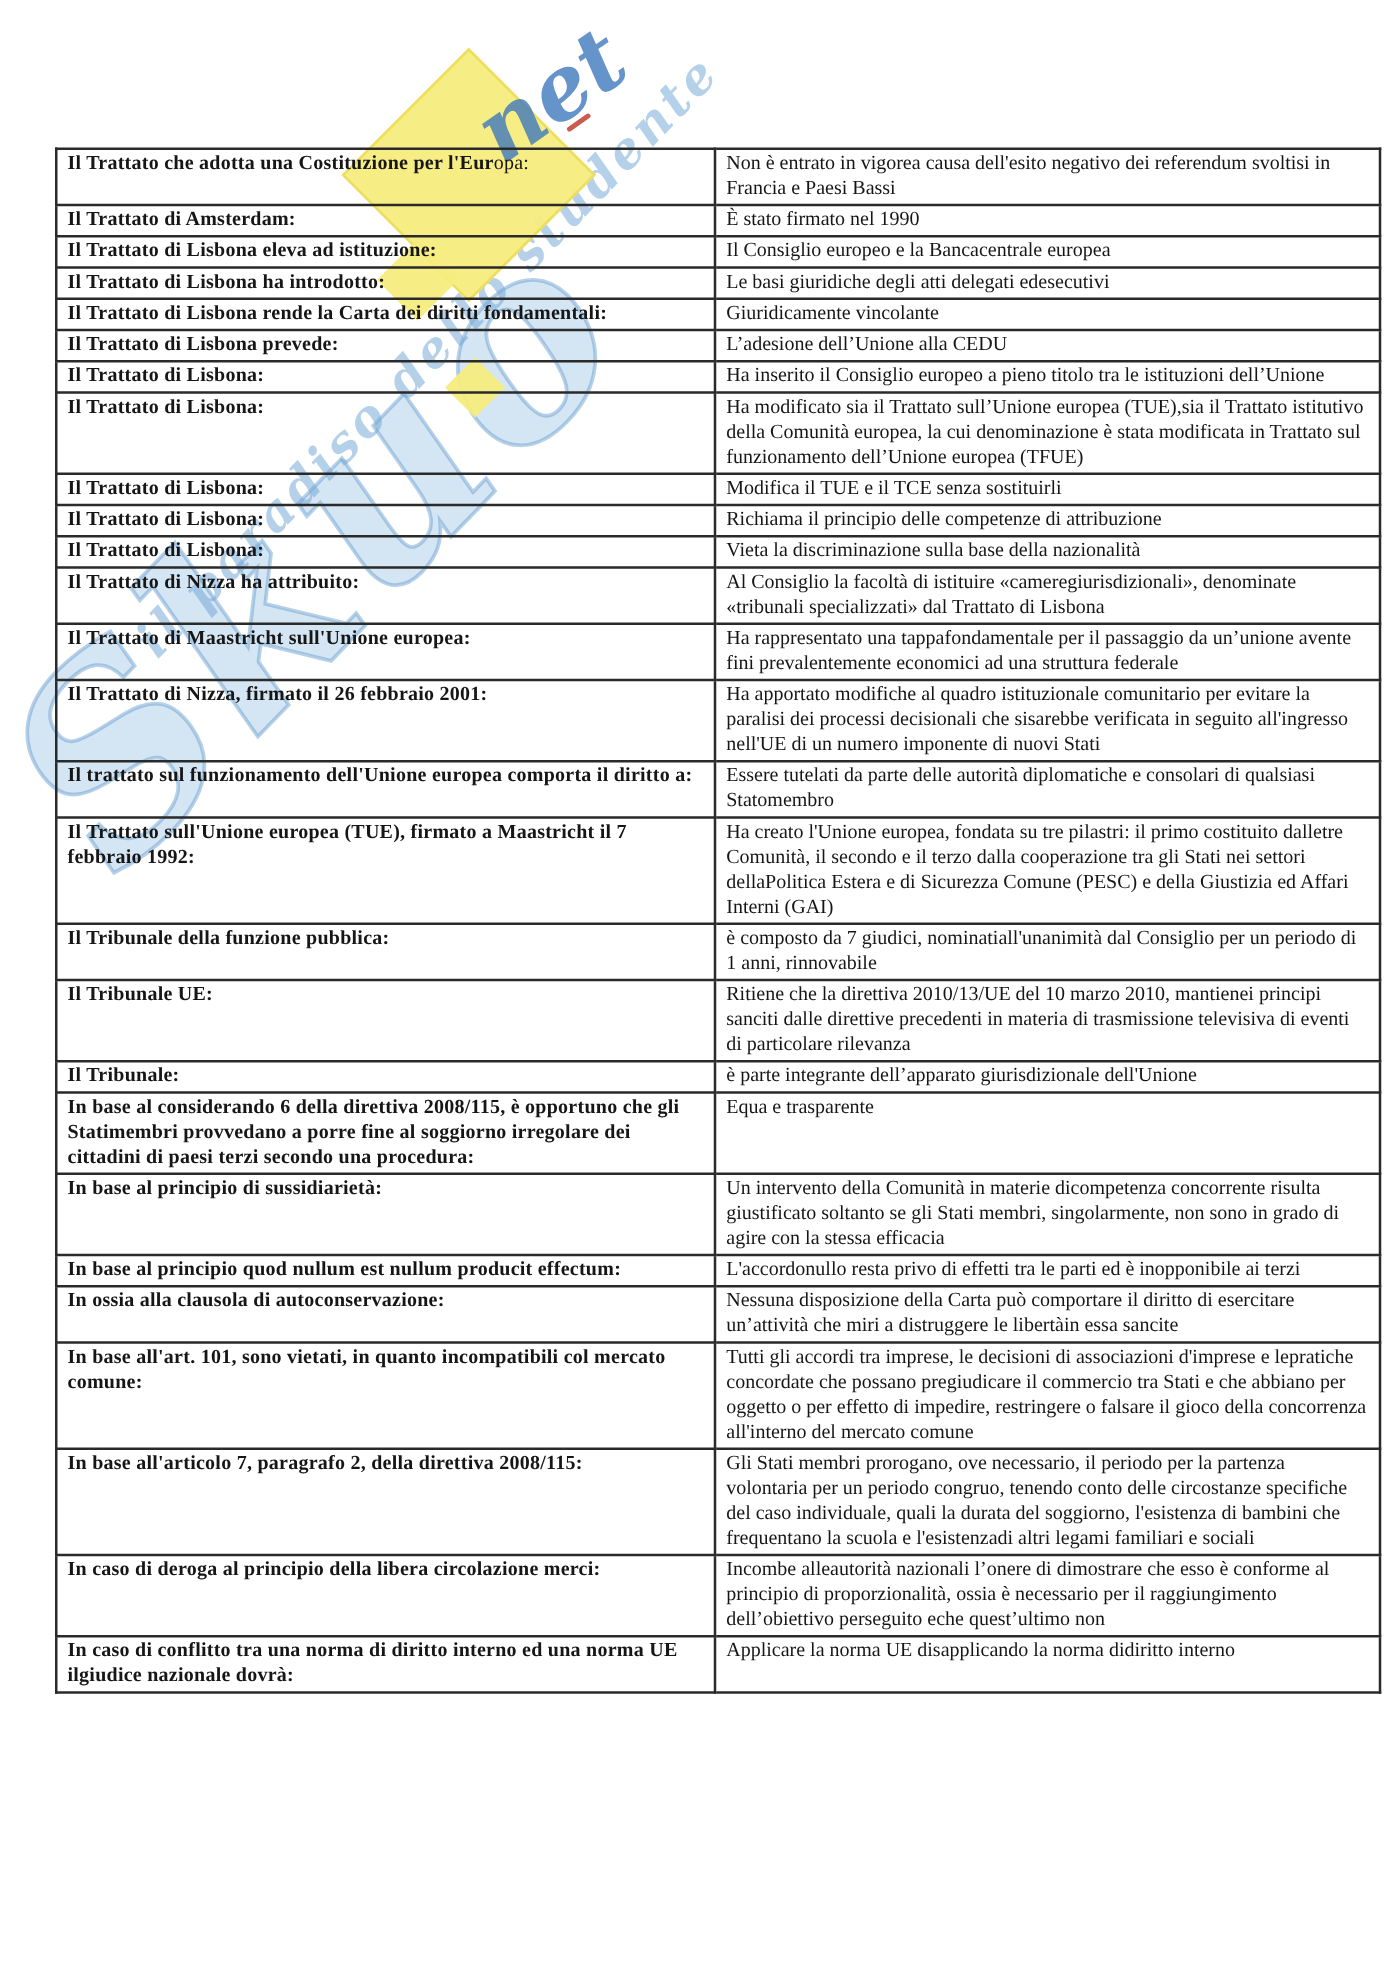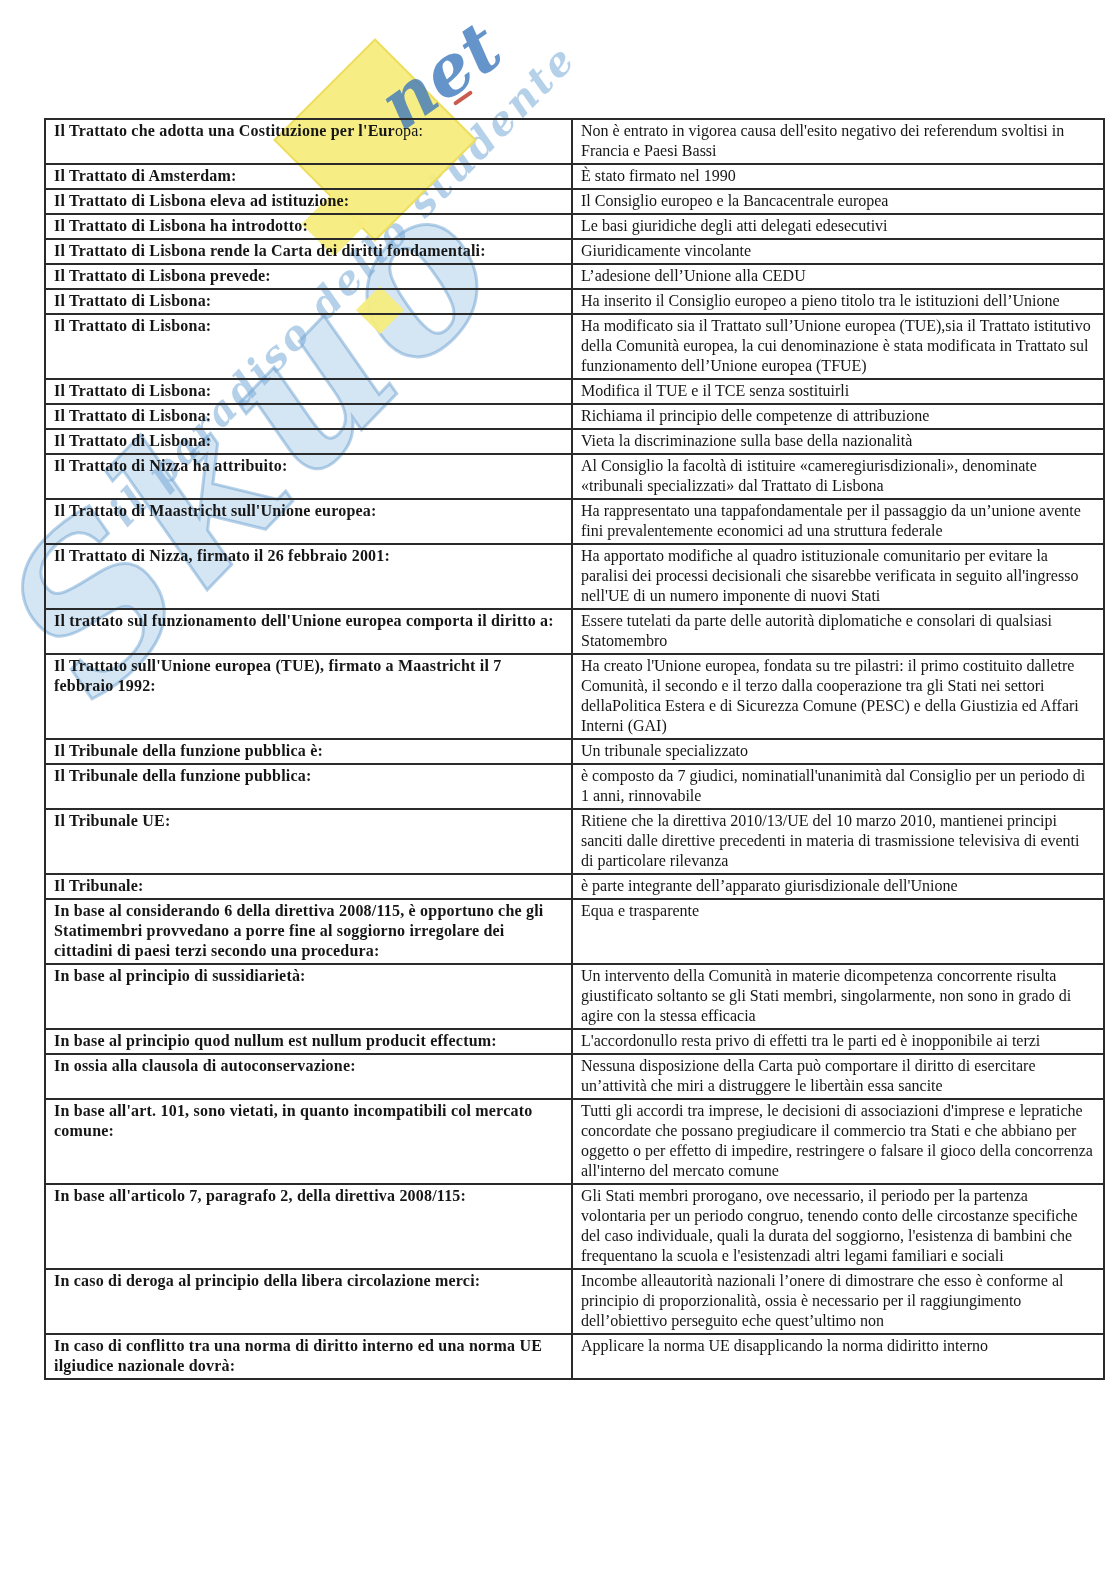--- a/index.html
+++ b/index.html
@@ -169,24 +169,20 @@
   <tr>
     <td class="q"><span class="qb">Il trattato sul funzionamento dell'Unione europea comporta il diritto a:</span><span class="qr"></span></td>
     <td class="a">Essere tutelati da parte delle autorità diplomatiche e consolari di qualsiasi Statomembro</td>
   </tr>
 
   <tr>
     <td class="q"><span class="qb">Il Trattato sull'Unione europea (TUE), firmato a Maastricht il 7 febbraio 1992:</span><span class="qr"></span></td>
     <td class="a">Ha creato l'Unione europea, fondata su tre pilastri: il primo costituito dalletre Comunità, il secondo e il terzo dalla cooperazione tra gli Stati nei settori dellaPolitica Estera e di Sicurezza Comune (PESC) e della Giustizia ed Affari Interni (GAI)</td>
   </tr>
 
-  <tr>
-    <td class="q"><span class="qb">Il Tribunale della funzione pubblica è:</span><span class="qr"></span></td>
-    <td class="a">Un tribunale specializzato</td>
-  </tr>
 
   <tr>
     <td class="q"><span class="qb">Il Tribunale della funzione pubblica:</span><span class="qr"></span></td>
     <td class="a">è composto da 7 giudici, nominatiall'unanimità dal Consiglio per un periodo di 1 anni, rinnovabile</td>
   </tr>
 
   <tr>
     <td class="q"><span class="qb">Il Tribunale UE:</span><span class="qr"></span></td>
     <td class="a">Ritiene che la direttiva 2010/13/UE del 10 marzo 2010, mantienei principi sanciti dalle direttive precedenti in materia di trasmissione televisiva di eventi di particolare rilevanza</td>
   </tr>

